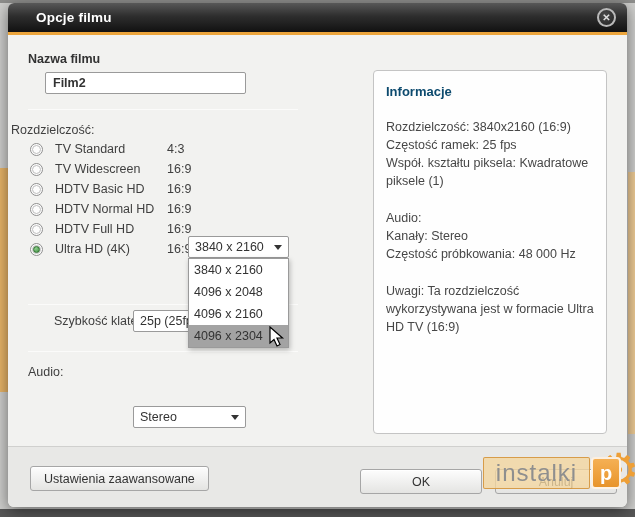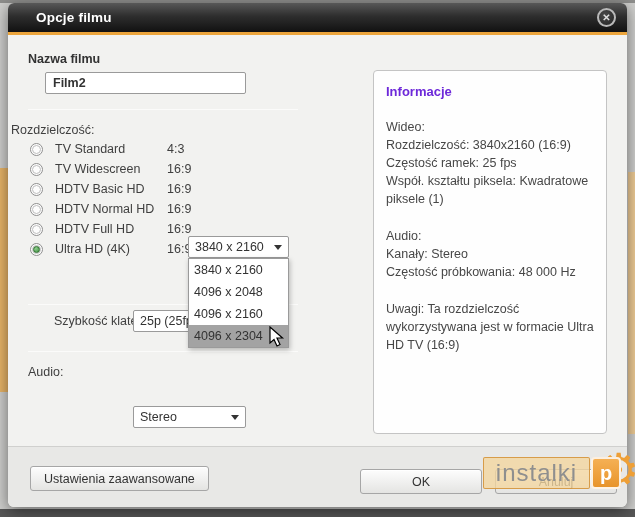--- a/index.html
+++ b/index.html
@@ -52,21 +52,21 @@
   .combo-fps { left:125px; top:307px; width:113px; }
   .combo-audio { left:125px; top:355px; width:113px;margin-top:48px; }
 
   .dd-list { position:absolute; left:180px; top:255px; width:101px; background:#fff;
              border:1px solid #9a9a9a; z-index:40; box-shadow:1px 2px 5px rgba(0,0,0,.25); }
   .dd-item { height:22px; line-height:22px; font-size:12.5px; color:#333; padding:0 5px; cursor:pointer; }
   .dd-item.hl { background:#a3a3a3; }
 
   .info-panel { position:absolute; left:365px; top:67px; width:234px; height:364px;
                 background:#fefefe; border:1px solid #c4c4c4; border-radius:4px; padding:13px 12px; }
-  .info-title { font-size:13px; font-weight:bold; color:#6d28d9; }
+  .info-title { font-size:13px; font-weight:bold; color:#0c4a6e; }
   .info-block { margin-top:19px; }
   .info-block div, .info-notes { font-size:12.5px; color:#474747; line-height:18px; }
   .info-notes { margin-top:19px; }
 
   .footer { position:absolute; left:0; top:443px; width:100%; height:61px; background:#e8e8e6;
             border-top:1px solid #d0d0ce; border-radius:0 0 6px 6px; }
   .btn { position:absolute; height:25px; border:1px solid #a6a6a6; border-radius:3px;
          background:linear-gradient(180deg,#fdfdfd,#e4e4e2); box-shadow:inset 0 1px 0 #fff;
          font-family:"Liberation Sans",sans-serif; font-size:12.5px; color:#333;
          display:flex; align-items:center; justify-content:center; cursor:pointer; }
@@ -169,21 +169,20 @@
 
   <div class="lbl" style="left:20px; top:362px;">Audio:</div>
   <div class="combo combo-audio">
     <span>Stereo</span>
     <span class="arrow"></span>
   </div>
 
   <div class="info-panel">
     <div class="info-title">Informacje</div>
     <div class="info-block">
-        <div>Wideo:</div>
         <div>Rozdzielczość: 3840x2160 (16:9)</div>
         <div>Częstość ramek: 25 fps</div>
         <div>Współ. kształtu piksela: Kwadratowe piksele (1)</div>
       </div>
     <div class="info-block">
         <div>Audio:</div>
         <div>Kanały: Stereo</div>
         <div>Częstość próbkowania: 48 000 Hz</div>
       </div>
     <div class="info-notes">Uwagi: Ta rozdzielczość wykorzystywana jest w formacie Ultra HD TV (16:9)</div>

